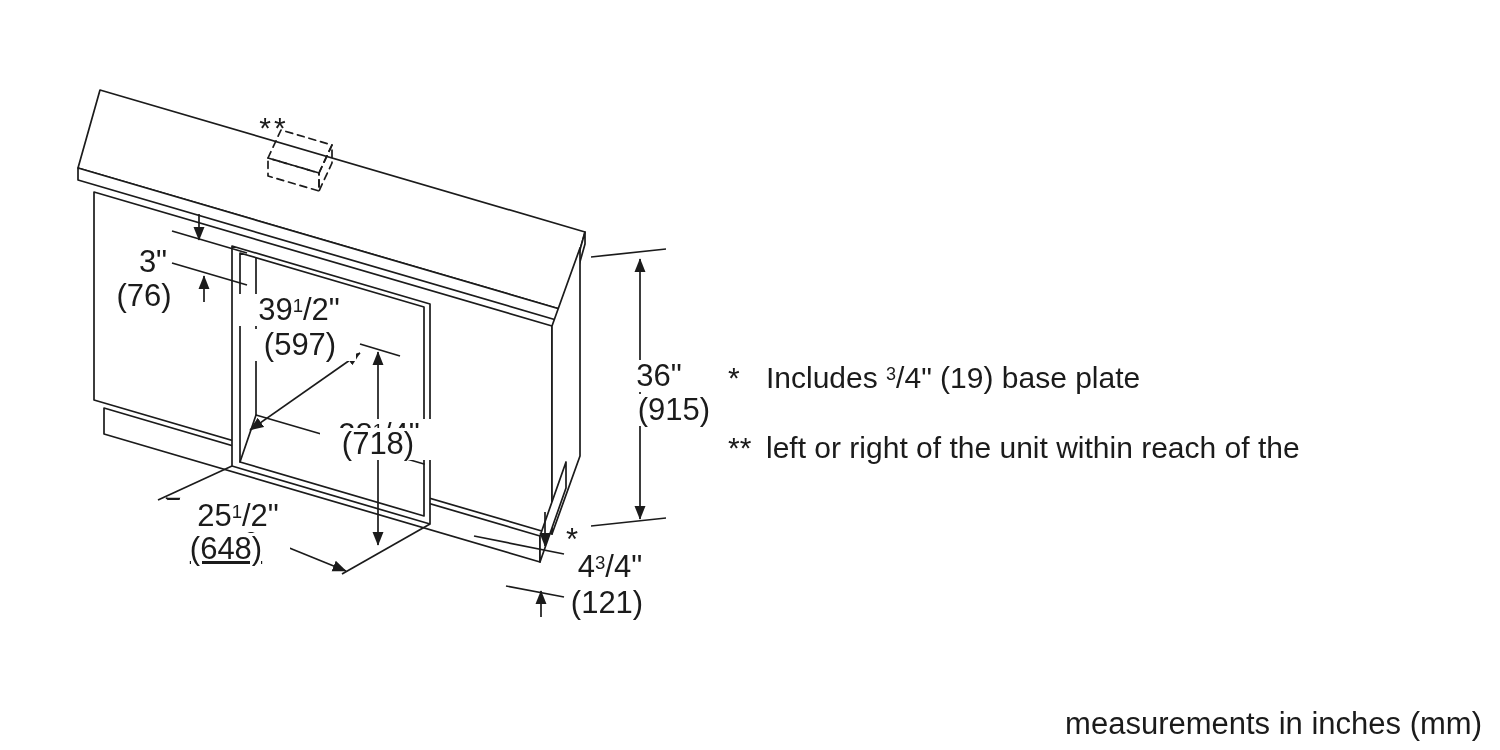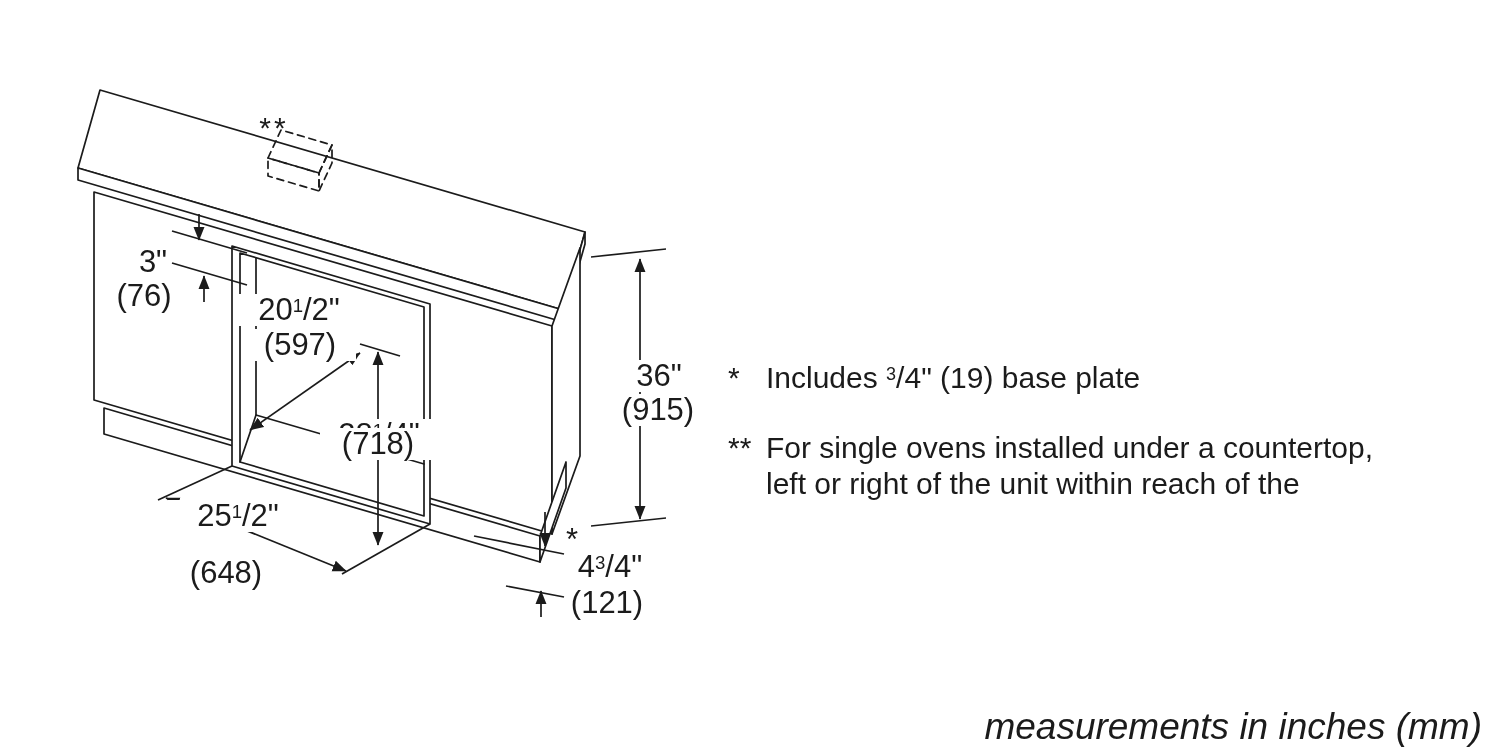--- a/index.html
+++ b/index.html
@@ -16,21 +16,21 @@
     white-space:nowrap;
   }
   .bg{background:#ffffff;padding:0 2px;}
   .sup{font-size:0.6em;position:relative;top:-0.45em;}
   .marker-lbl{letter-spacing:3px;font-size:30px;}
   .note{
     position:absolute;display:flex;align-items:flex-start;
     font-size:30px;line-height:36px;white-space:nowrap;
   }
   .note .nmark{flex:0 0 38px;}
-  .footer{position:absolute;text-align:right;font-size:37px;white-space:nowrap;font-style:italic;}
+  .footer{position:absolute;text-align:right;font-size:31px;white-space:nowrap;}
 </style>
 </head>
 <body>
 
 <div class="stage">
 
   <svg class="linework" width="1500" height="750" viewBox="0 0 1500 750">
     <defs>
       <marker id="arr" viewBox="0 0 10 10" refX="9.5" refY="5" markerWidth="14" markerHeight="14" markerUnits="userSpaceOnUse" orient="auto-start-reverse">
         <path d="M0,1 L10,5 L0,9 Z" fill="#1b1b1b"></path>
@@ -97,44 +97,43 @@
         <path d="M541,617 L541,591" marker-end="url(#arr)"></path>
       </g>
     </g>
   </svg>
 
   <div class="lbl marker-lbl" style="left:248px;top:112px;width:52px;">**</div>
 
   <div class="lbl" style="left:120px;top:246px;width:66px;">3"</div>
   <div class="lbl" style="left:98px;top:280px;width:92px;">(76)</div>
 
-  <div class="lbl bg" style="left:236px;top:294px;width:126px;"><span>20</span><span class="sup">1</span><span>/</span><span>2</span><span>"</span></div>
+  <div class="lbl bg" style="left:236px;top:294px;width:126px;"><span>39</span><span class="sup">1</span><span>/</span><span>2</span><span>"</span></div>
   <div class="lbl bg" style="left:244px;top:329px;width:112px;">(597)</div>
 
   <div class="lbl bg" style="left:320px;top:419px;width:118px;"><span>28</span><span class="sup">1</span><span>/</span><span>4</span><span>"</span></div>
   <div class="lbl bg" style="left:324px;top:428px;width:108px;">(718)</div>
 
   <div class="lbl bg" style="left:168px;top:500px;width:140px;"><span>25</span><span class="sup">1</span><span>/</span><span>2</span><span>"</span></div>
-  <div class="lbl bg" style="left:162px;top:557px;width:128px;">(648)</div>
+  <div class="lbl bg" style="left:162px;top:533px;width:128px;text-decoration:underline;">(648)</div>
 
   <div class="lbl bg" style="left:614px;top:360px;width:90px;">36"</div>
-  <div class="lbl bg" style="left:604px;top:394px;width:108px;">(915)</div>
+  <div class="lbl bg" style="left:604px;top:394px;width:108px;text-align:right;">(915)</div>
 
   <div class="lbl" style="left:556px;top:524px;width:32px;">*</div>
   <div class="lbl" style="left:554px;top:551px;width:112px;"><span>4</span><span class="sup">3</span><span>/</span><span>4</span><span>"</span></div>
   <div class="lbl" style="left:548px;top:587px;width:118px;">(121)</div>
 
   <div class="note" style="left:728px;top:360px;width:620px;">
     <span class="nmark">*</span>
     <span><span>Includes </span><span class="sup">3</span><span>/</span><span>4</span><span>" (19) base plate</span></span>
   </div>
 
   <div class="note" style="left:728px;top:430px;width:720px;">
     <span class="nmark">**</span>
     <span>
-      <div>For single ovens installed under a countertop,</div>
       <div>left or right of the unit within reach of the</div>
     </span>
   </div>
 
   <div class="footer" style="left:900px;top:706px;width:582px;">measurements in inches (mm)</div>
 
 </div>
 
 </body></html>

